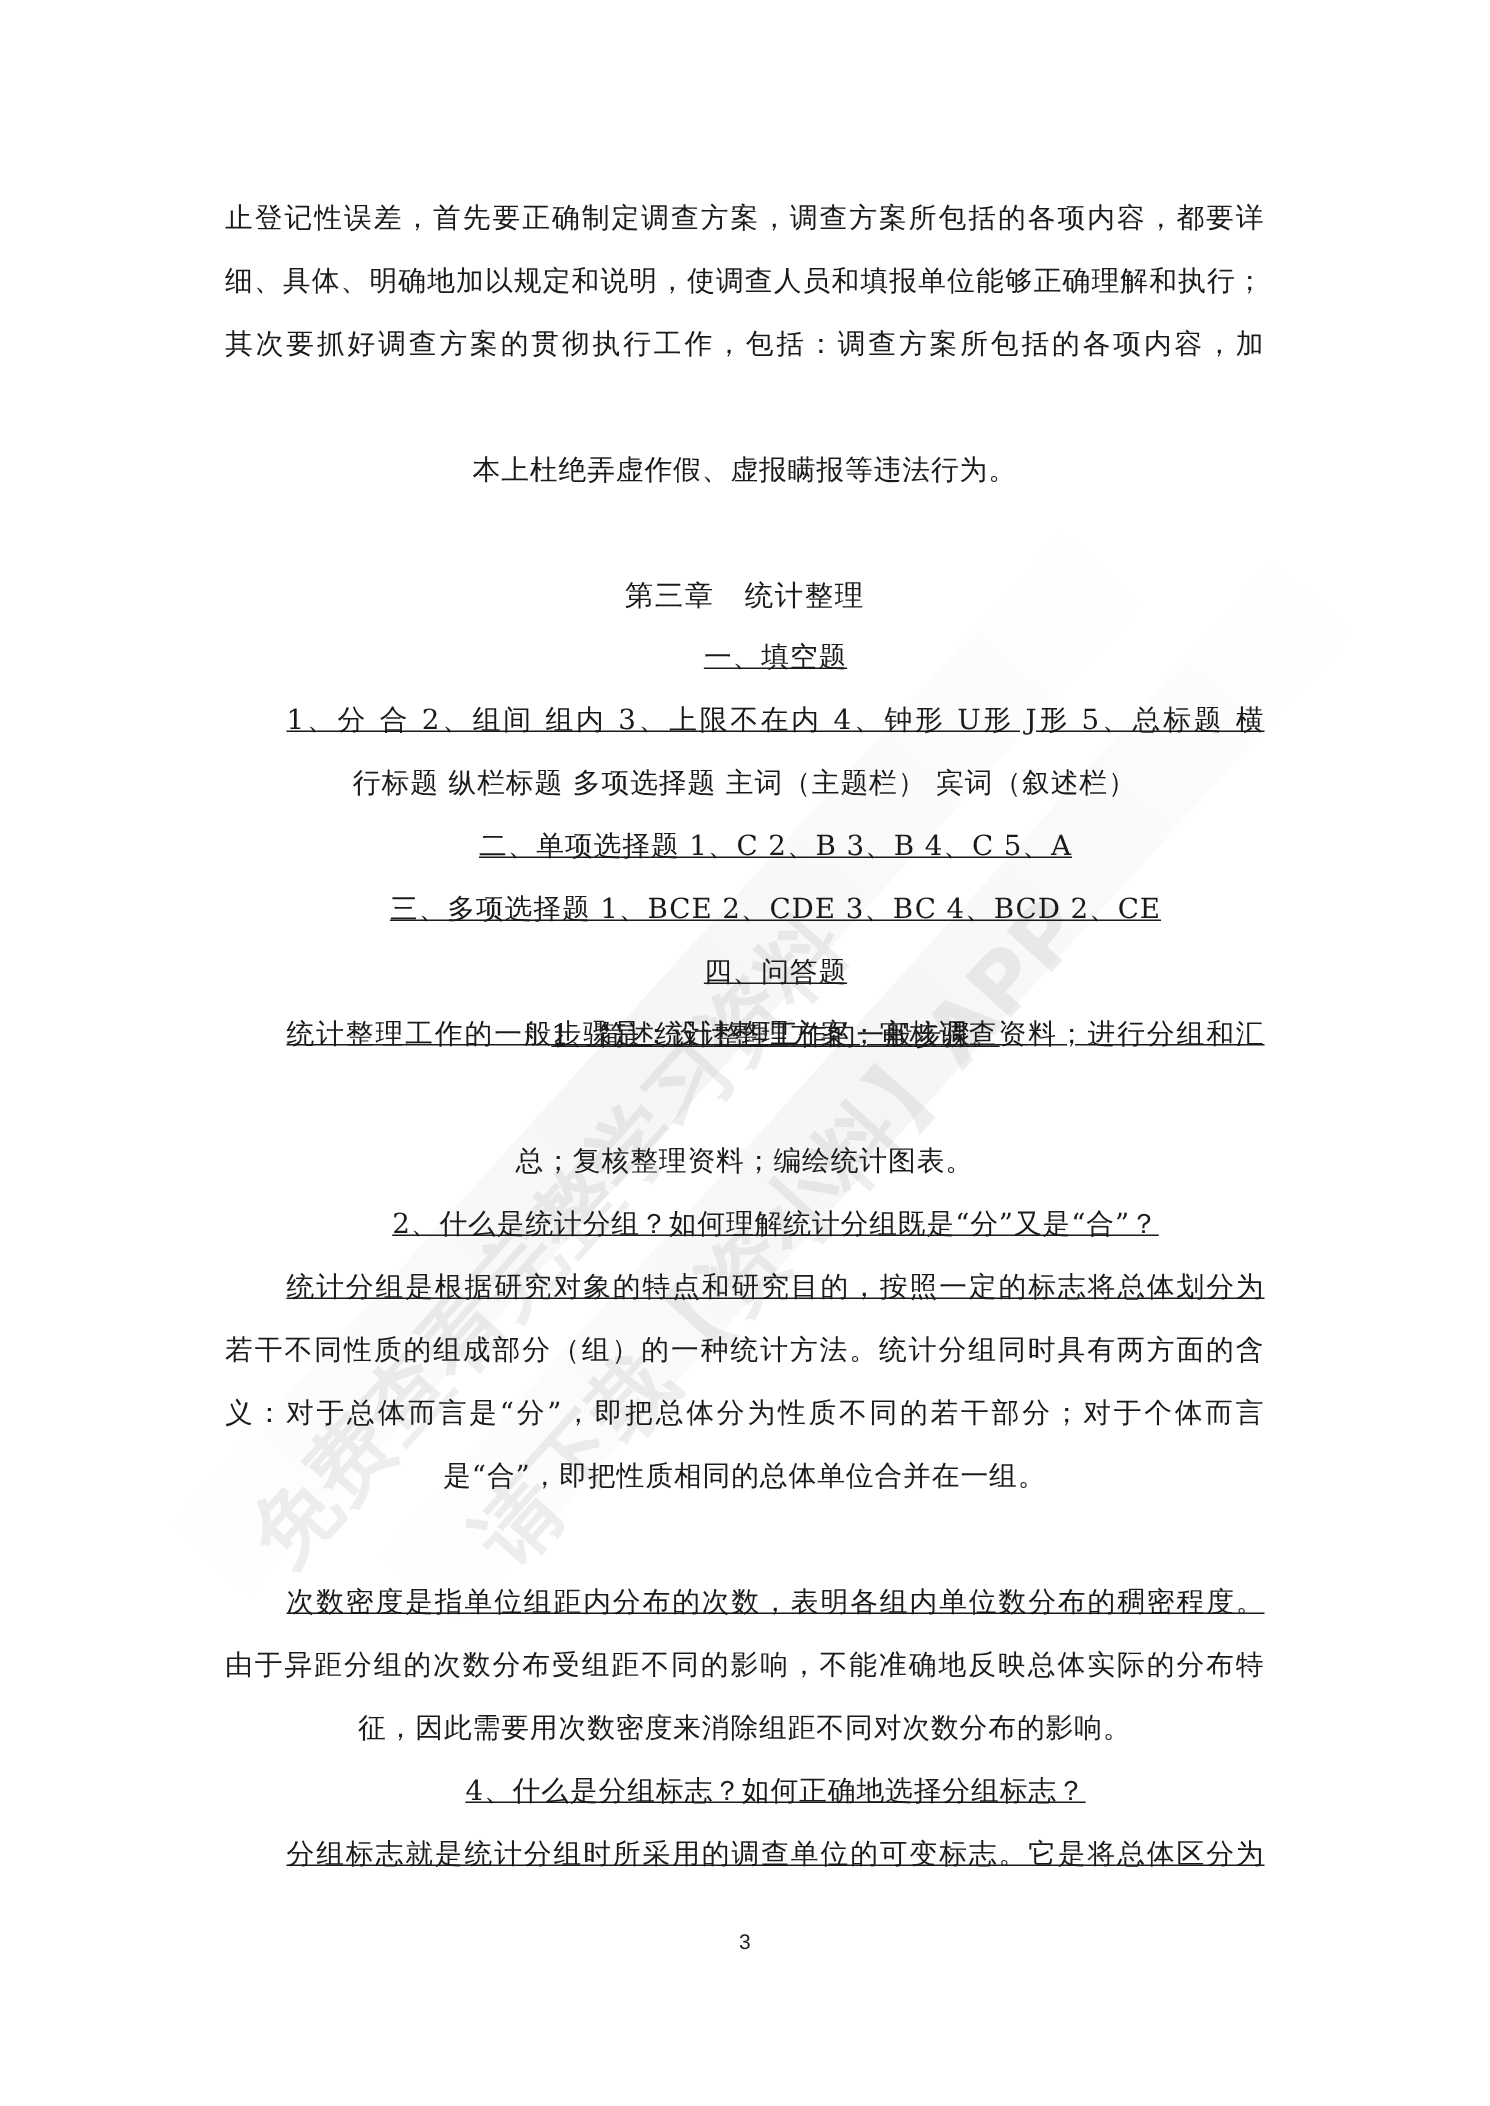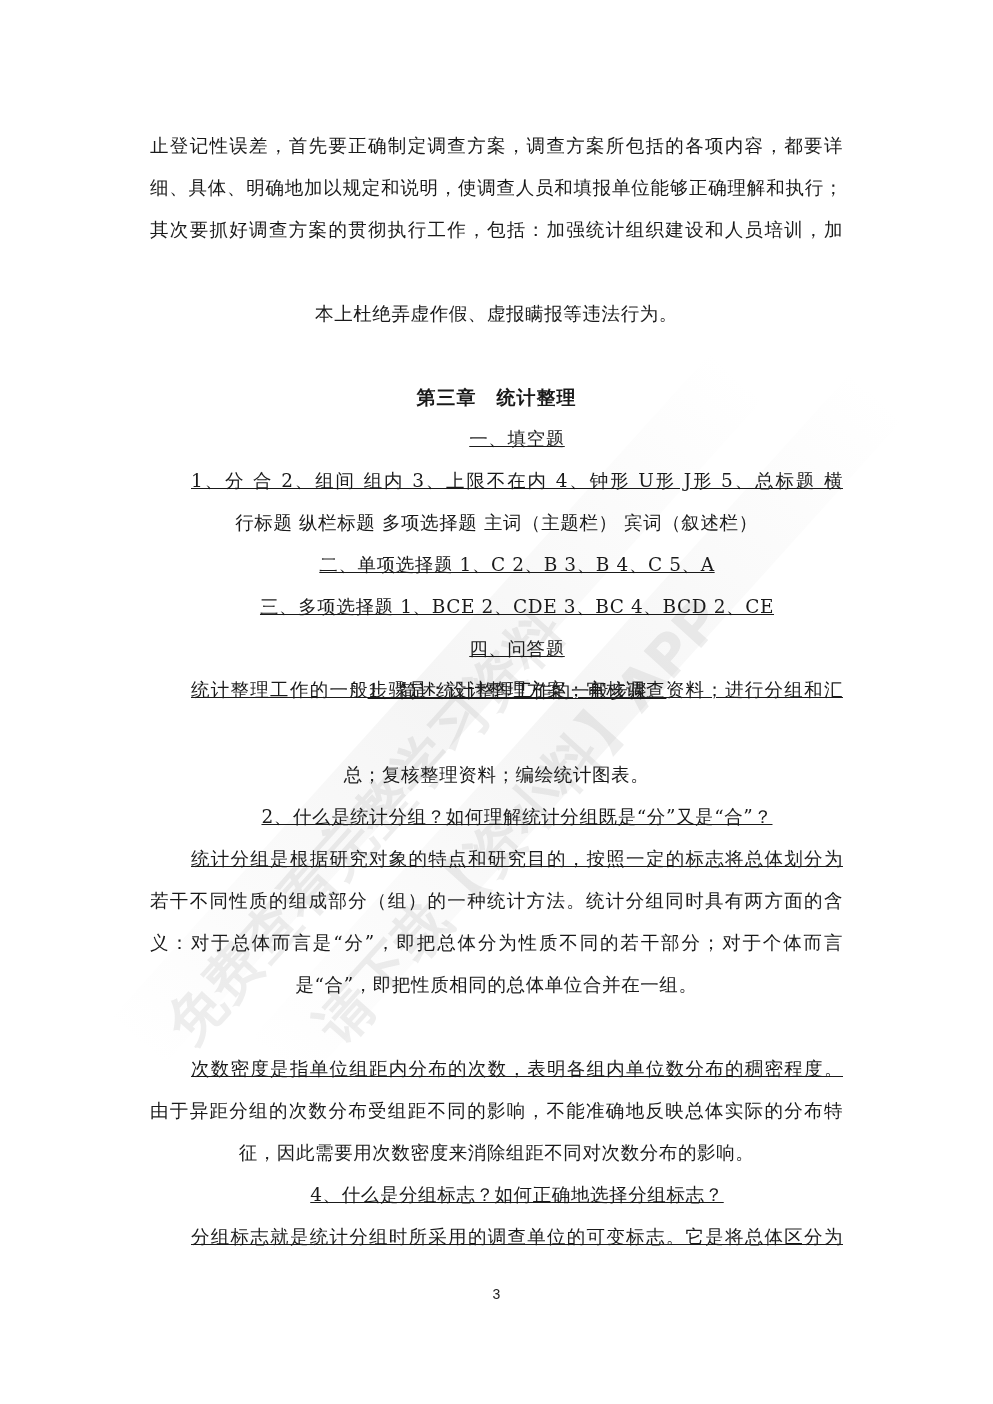--- a/index.html
+++ b/index.html
@@ -12,21 +12,21 @@
   .line {
     position: absolute; left: 150px; width: 693px;
     font-size: 18.5px; line-height: 28px; white-space: nowrap;
     letter-spacing: 0.6px;
     text-align: center;
   }
   .indent { left: 191px; width: 652px; text-decoration: underline; }
   .justify { text-align: justify; text-align-last: justify; }
   .title {
     position: absolute; left: 0; width: 993px; top: 383px;
-    text-align: center; font-weight: bold; font-size: 19px; line-height: 28px;
+    text-align: center; font-weight: normal; font-size: 19px; line-height: 28px;
     font-family: "DejaVu Sans", "Liberation Sans", sans-serif;
     padding-left: 0; letter-spacing: 1px;
   }
   .page-number {
     position: absolute; left: 0; width: 993px; top: 1286px;
     text-align: center; font-size: 14px;
     font-family: "Liberation Sans", sans-serif; color: #222;
   }
   .watermark {
     position: absolute; pointer-events: none;
@@ -47,21 +47,21 @@
 
 <div class="page">
 
   <div class="wm-band" style="left:110px; top:1020px; width:900px; height:70px;"></div>
   <div class="wm-band" style="left:250px; top:1040px; width:900px; height:70px;"></div>
   <div class="watermark wm1">免费查看完整学习资料</div>
   <div class="watermark wm2">请下载【资小料】APP</div>
 
   <div class="line justify" style="top:132px">止登记性误差，首先要正确制定调查方案，调查方案所包括的各项内容，都要详</div>
   <div class="line justify" style="top:174px">细、具体、明确地加以规定和说明，使调查人员和填报单位能够正确理解和执行；</div>
-  <div class="line justify" style="top:216px">其次要抓好调查方案的贯彻执行工作，包括：加强统计组织建设和人员培训，加</div>
+  <div class="line justify" style="top:216px">其次要抓好调查方案的贯彻执行工作，包括：调查方案所包括的各项内容，加</div>
   <div class="line" style="top:300px">本上杜绝弄虚作假、虚报瞒报等违法行为。</div>
 
   <div class="title">第三章　统计整理</div>
 
   <div class="line indent" style="top:425px">一、填空题</div>
   <div class="line indent justify" style="top:467px">1、分 合 2、组间 组内 3、上限不在内 4、钟形 U形 J形 5、总标题 横</div>
   <div class="line" style="top:509px">行标题 纵栏标题 多项选择题 主词（主题栏） 宾词（叙述栏）</div>
 
   <div class="line indent" style="top:551px">二、单项选择题 1、C 2、B 3、B 4、C 5、A</div>
   <div class="line indent" style="top:593px">三、多项选择题 1、BCE 2、CDE 3、BC 4、BCD 2、CE</div>

